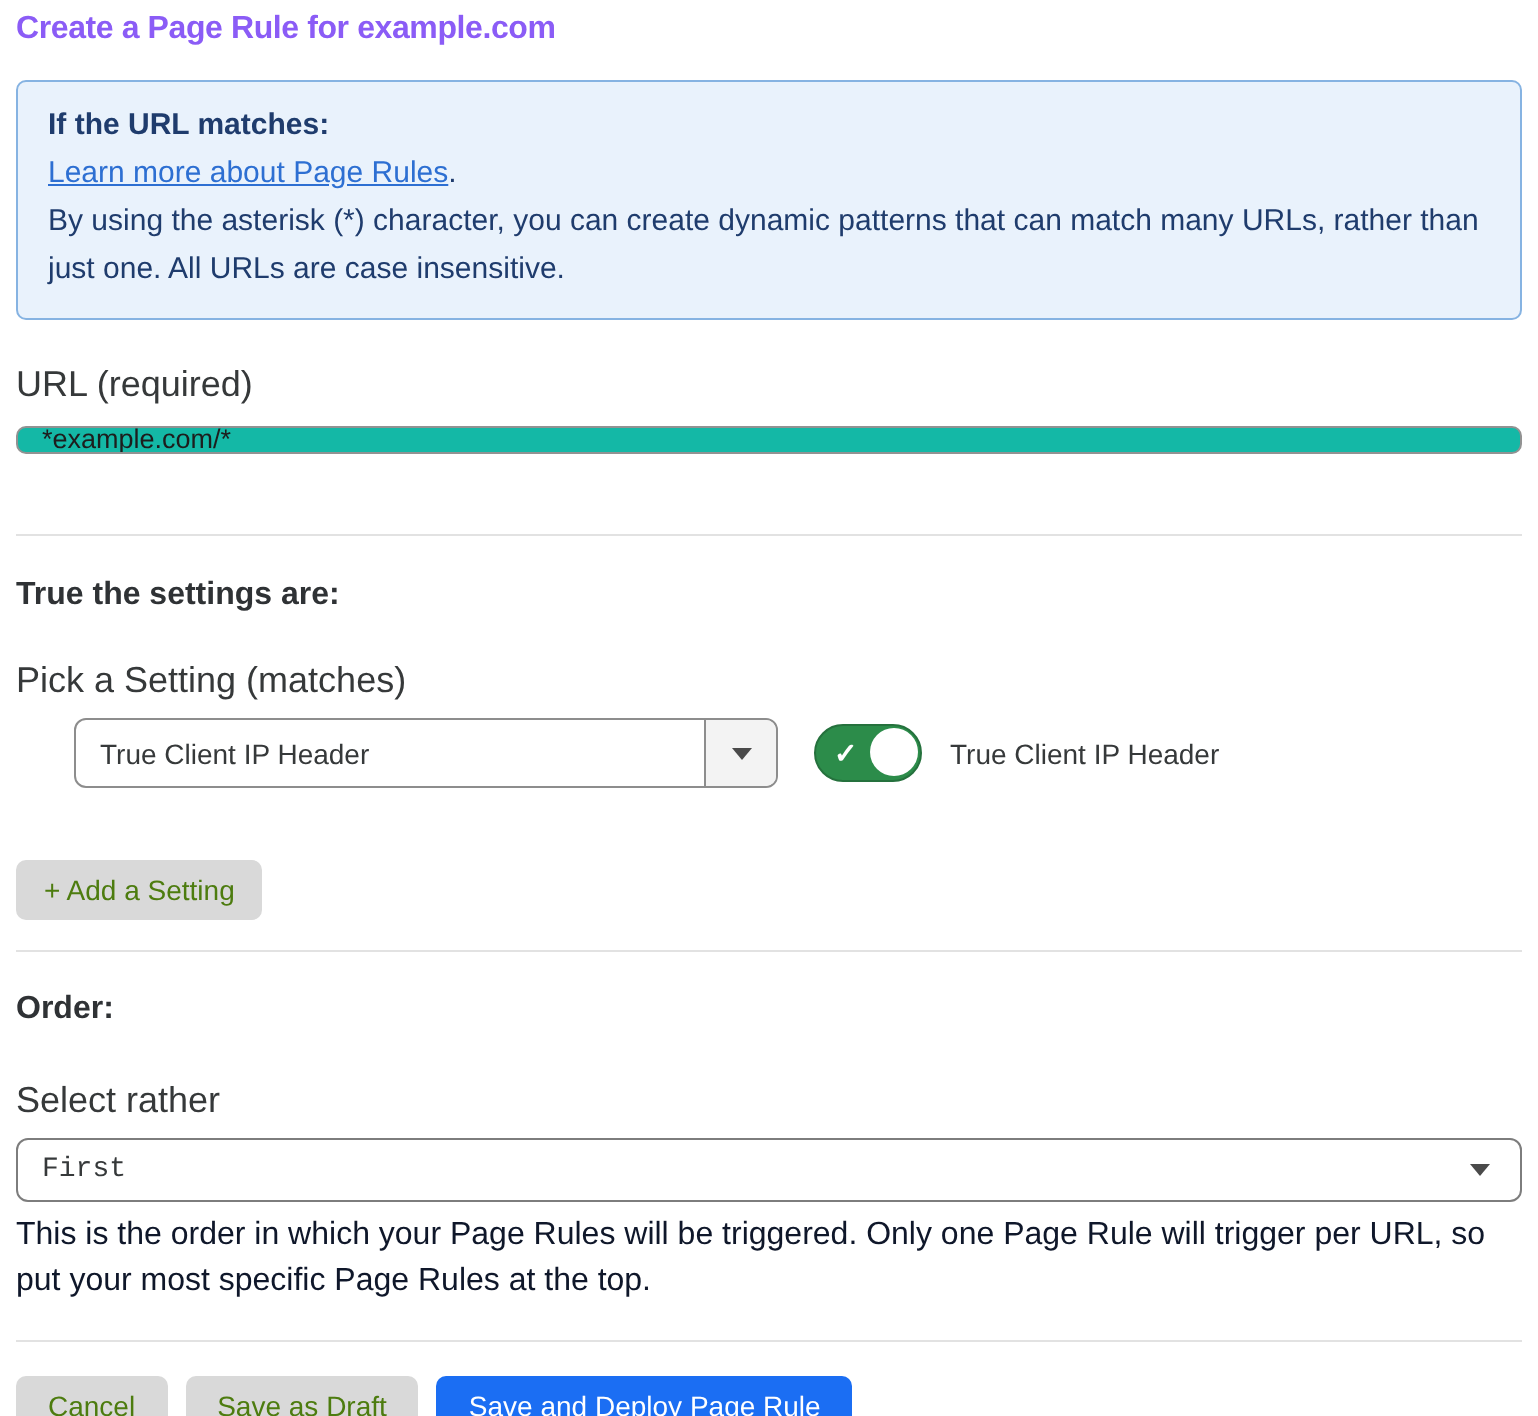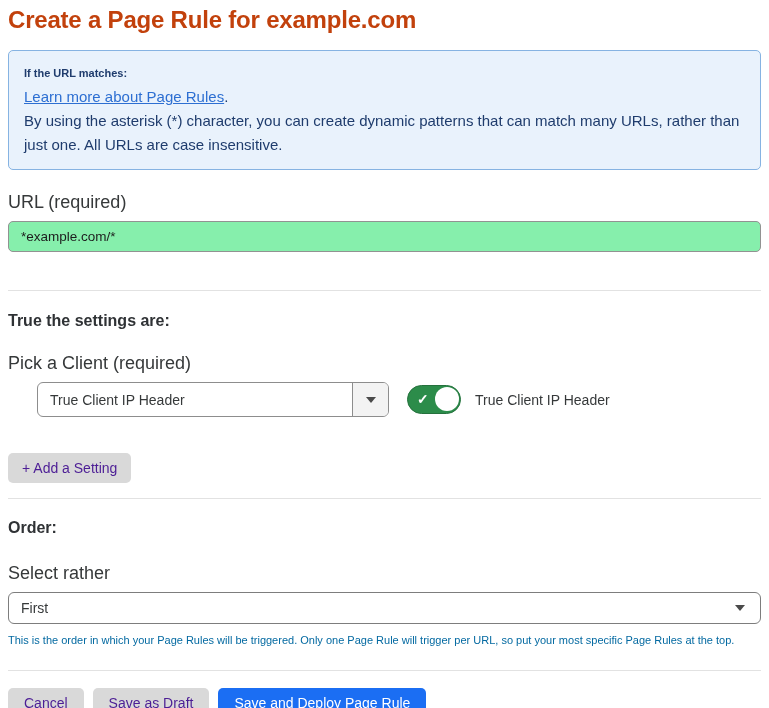--- a/index.html
+++ b/index.html
@@ -6,60 +6,60 @@
   html, body {
     margin: 0; padding: 0;
     width: 769px; height: 708px;
     background: #ffffff;
     font-family: "Liberation Sans", sans-serif;
     color: #36393a;
   }
   .container { padding: 6px 8px 0 8px; }
 
   h1.page-title {
-    font-size: 24px;
-    font-weight: bold;
-    color: #c2410c;
+    font-size: 16px;
+    font-weight: bold;
+    color: #8b5cf6;
     margin: 0 0 16px 0;
     letter-spacing: -0.2px;
   }
 
   .info-box {
     background: #e9f2fc;
     border: 1px solid #86b3e2;
     border-radius: 5px;
     padding: 10px 15px 12px 15px;
     margin-bottom: 22px;
     color: #1f3c6d;
     font-size: 15px;
     line-height: 24px;
   }
   .info-box .info-heading {
     font-weight: bold;
-    font-size: 11px;
+    font-size: 15px;
     margin: 0;
   }
   .info-box .info-body { margin: 0; max-width: 725px; }
   .info-box a.info-link {
     color: #2d6fd2;
     text-decoration: underline;
     cursor: pointer;
   }
 
   .field-label {
     display: block;
     font-size: 18px;
     color: #36393a;
     margin: 0 0 8px 0;
   }
 
   .url-input {
     width: 100%;
-    height: 31px;
-    background: #86efac;
+    height: 14px;
+    background: #14b8a6;
     border: 1px solid #929292;
     border-radius: 5px;
     padding: 0 12px;
     font-size: 13.5px;
     color: #1d1d1d;
     font-family: "Liberation Sans", sans-serif;
     outline: none;
   }
 
   .divider {
@@ -159,38 +159,38 @@
   .btn {
     display: inline-block;
     border: none;
     border-radius: 5px;
     font-size: 14px;
     line-height: 16px;
     padding: 7px 16px;
     font-family: "Liberation Sans", sans-serif;
     cursor: pointer;
   }
-  .btn-gray { background: #d9d9d9; color: #4c1d95; }
+  .btn-gray { background: #d9d9d9; color: #4d7c0f; }
   .btn-blue { background: #1b6ef3; color: #ffffff; }
   .add-setting-btn { margin-top: 36px; padding: 7px 14px; }
 
   .order-heading { margin-top: 20px; }
   .order-select-label { margin-top: 26px; }
-  .order-select { width: 100%; height: 32px; margin-top: 0; border-color: #7d7d7d; }
+  .order-select { width: 100%; height: 32px; margin-top: 0; border-color: #7d7d7d; font-family: Liberation Mono, monospace; }
   .order-select .select-arrow-plain {
     display: flex;
     align-items: center;
     padding-right: 15px;
   }
 
   .help-text {
     margin: 5px 0 0 0;
-    font-size: 11px;
+    font-size: 16px;
     line-height: 23px;
-    color: #0369a1;
+    color: #0f172a;
     max-width: 745px;
   }
 
   .actions-row {
     margin-top: 17px;
     display: flex;
     gap: 9px;
   }
 </style>
 </head>
@@ -206,21 +206,21 @@
     <p class="info-body">By using the asterisk (*) character, you can create dynamic patterns that can match many URLs, rather than just one. All URLs are case insensitive.</p>
   </div>
 
   <label class="field-label">URL (required)</label>
   <input class="url-input" type="text" value="*example.com/*" style="">
 
   <hr class="divider divider-1">
 
   <h2 class="section-heading">True the settings are:</h2>
 
-  <label class="field-label pick-label">Pick a Client (required)</label>
+  <label class="field-label pick-label">Pick a Setting (matches)</label>
 
   <div class="setting-row">
     <div class="custom-select setting-select">
       <span class="select-value">True Client IP Header</span>
       <span class="select-arrow-box">
         <span class="caret-down"></span>
       </span>
     </div>
 
     <div class="toggle-wrap">

